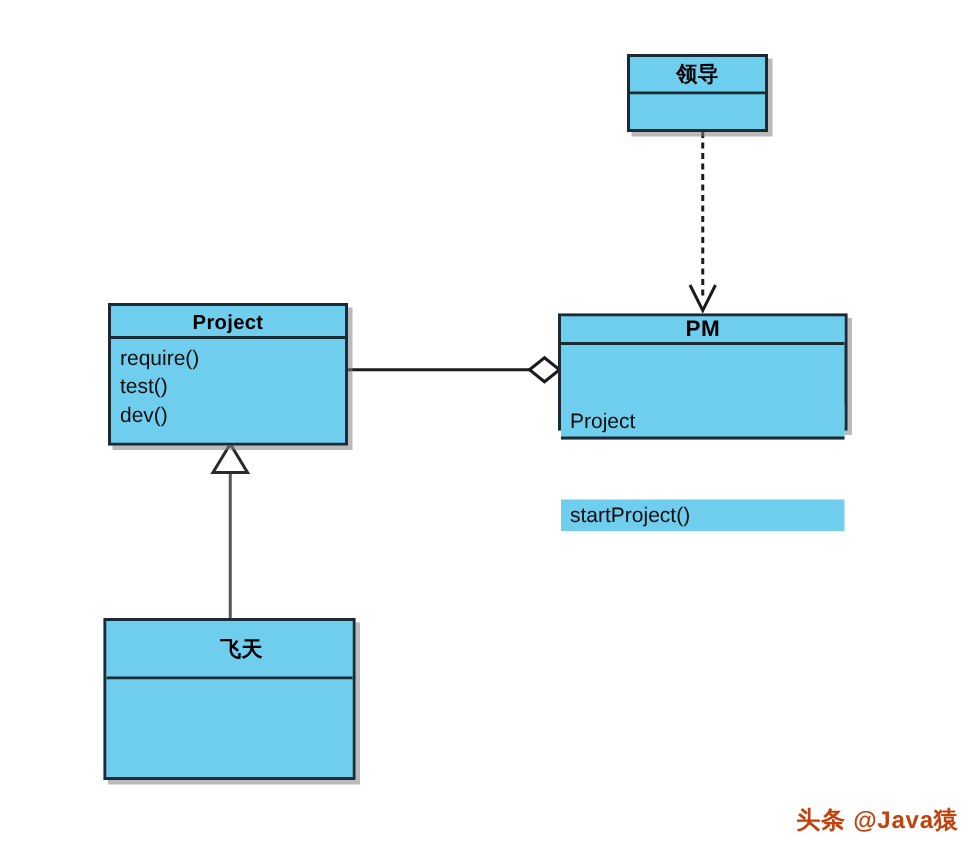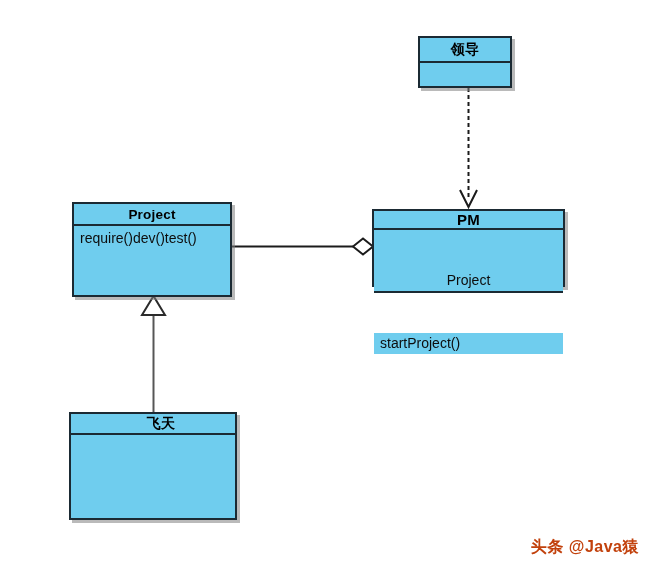--- a/index.html
+++ b/index.html
@@ -39,21 +39,21 @@
     justify-content: center;
     border-bottom: 2px solid #1b2a33;
     background: #6fcdee;
   }
   .uml-compartment {
     box-sizing: border-box;
     color: #101010;
     background: #6fcdee;
     padding: 1px 6px;
     display: flex;
-    flex-direction: row;
+    flex-direction: column;
     justify-content: flex-start;
   }
   .uml-compartment.divided {
     border-bottom: 2px solid #1b2a33;
   }
   .uml-member {
     line-height: 19px;
     white-space: nowrap;
     color: #0d0d0d;
   }
@@ -86,21 +86,21 @@
     height: 22px; font-size: 13.5px;
   }
   #box-project .cmp-ops {
     flex: 1; font-size: 14px; padding-top: 3px;
   }
 
   #box-feitian {
     left: 69px; top: 412px; width: 168px; height: 108px;
   }
   #box-feitian .uml-title {
-    height: 21px; font-size: 14px; padding-left: 16px;
+    height: 39px; font-size: 14px; padding-left: 16px;
   }
   #box-feitian .uml-compartment { flex: 1; }
 
   
   .connector-layer {
     position: absolute;
     left: 0; top: 0;
     width: 649px; height: 570px;
     pointer-events: none;
   }
@@ -151,22 +151,22 @@
     </div>
     <div class="uml-compartment cmp-ops">
       <div class="uml-member">startProject()</div>
     </div>
   </div>
 
   <div class="uml-class" id="box-project">
     <div class="uml-title">Project</div>
     <div class="uml-compartment cmp-ops">
       <div class="uml-member">require()</div>
+      <div class="uml-member">test()</div>
       <div class="uml-member">dev()</div>
-      <div class="uml-member">test()</div>
     </div>
   </div>
 
   <div class="uml-class" id="box-feitian">
     <div class="uml-title">飞天</div>
     <div class="uml-compartment empty"></div>
   </div>
 
   <div id="watermark">头条 @Java猿</div>
 

